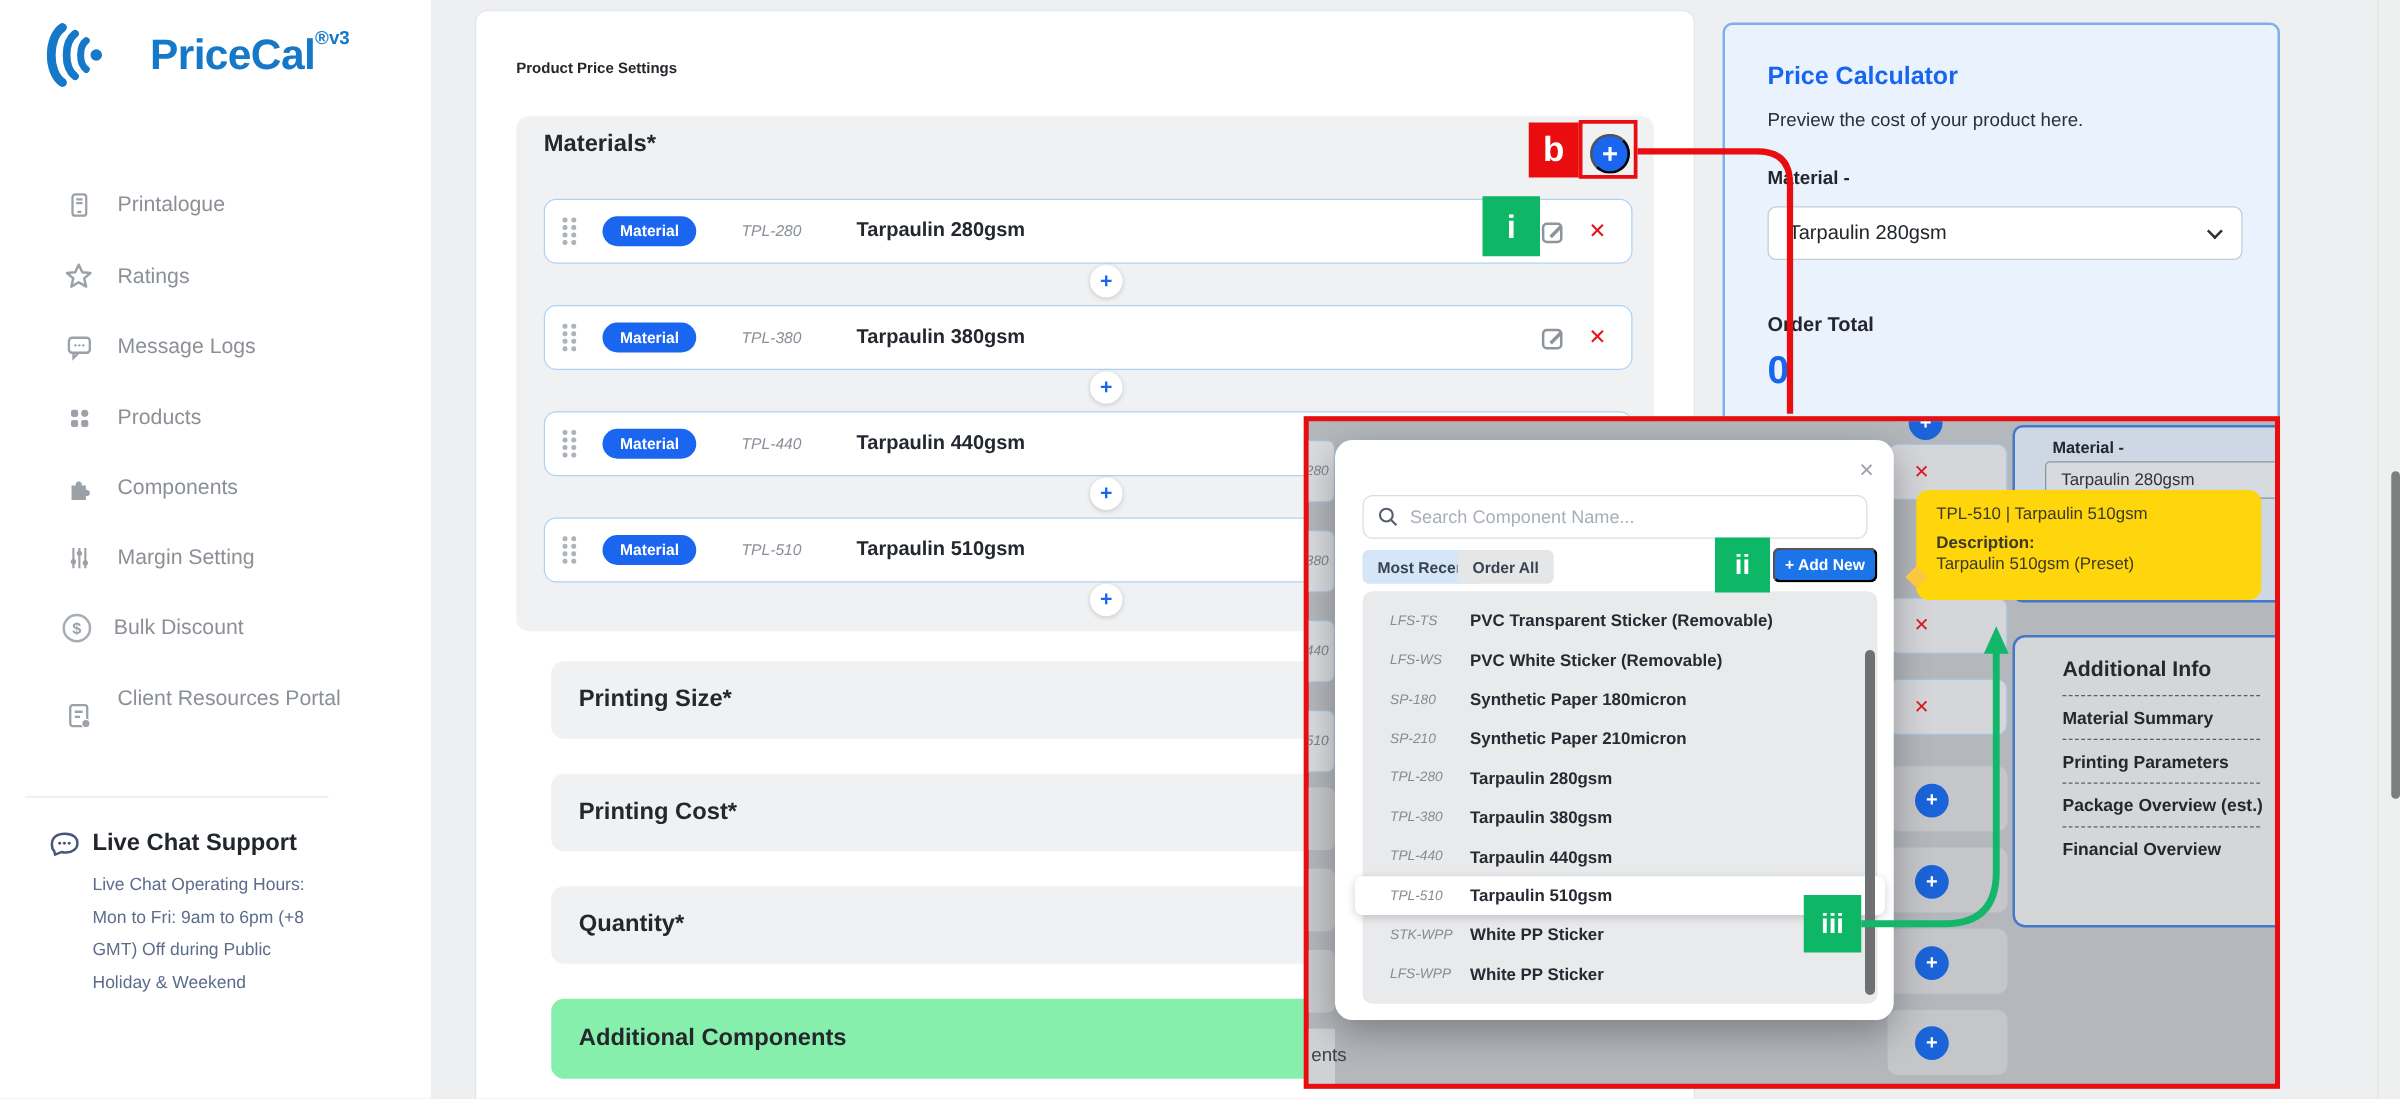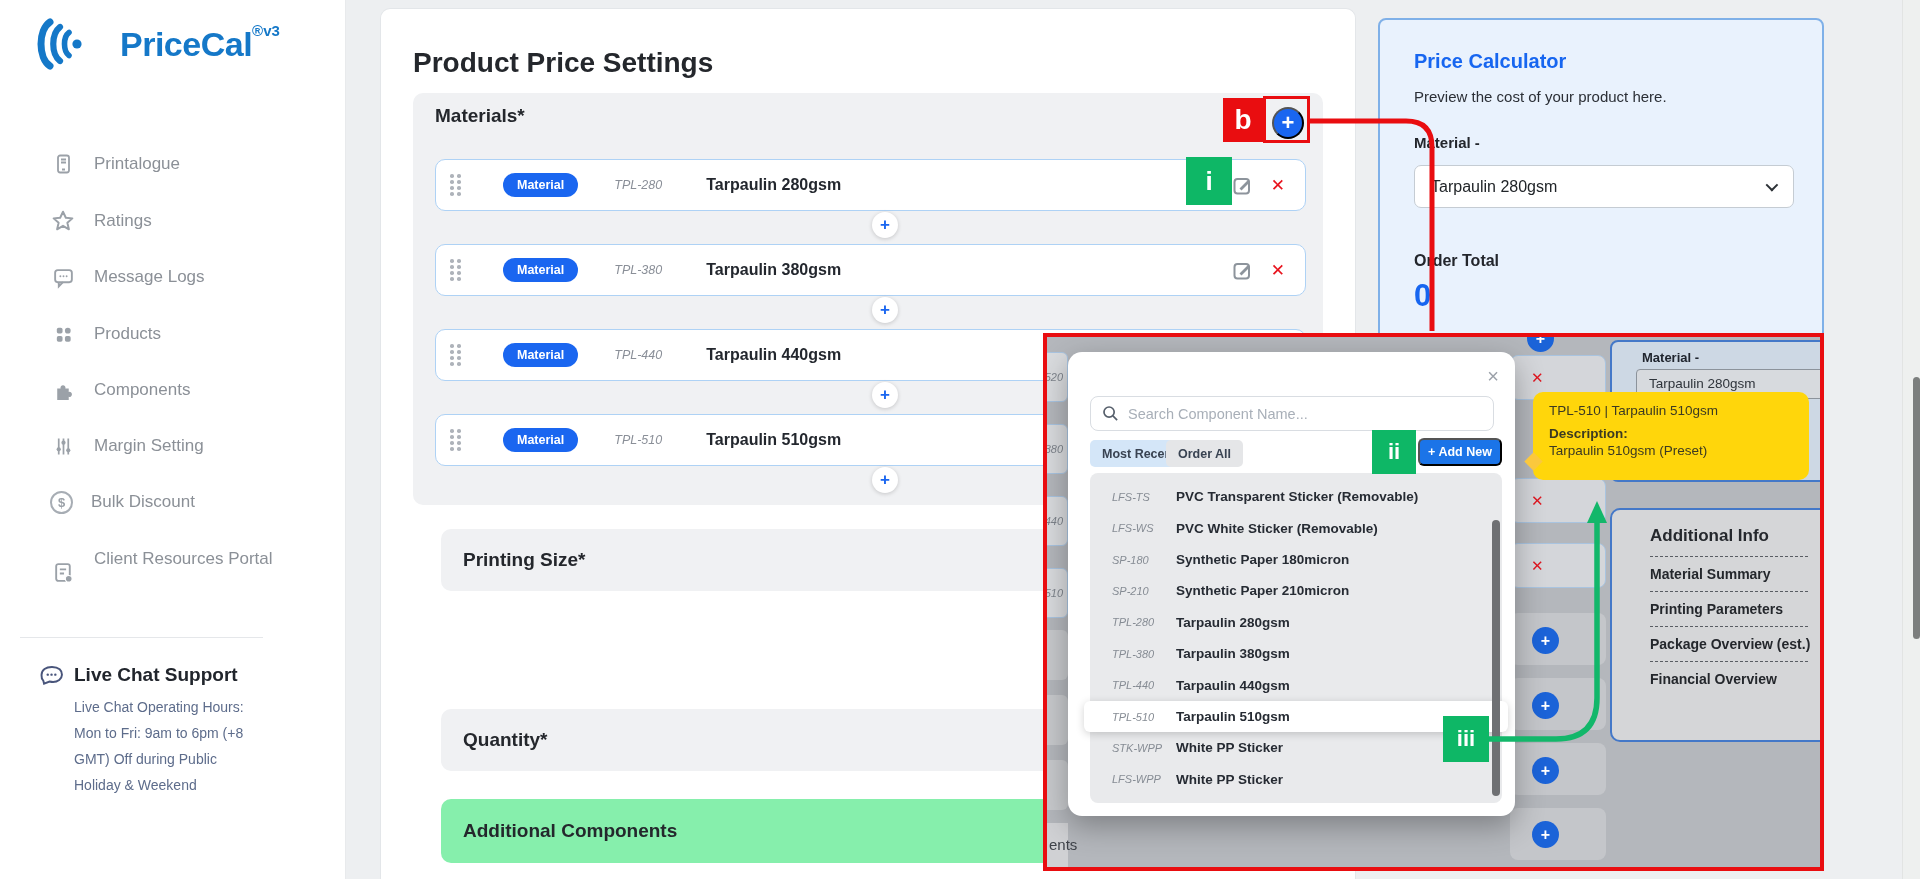--- a/index.html
+++ b/index.html
@@ -15,28 +15,28 @@
   .sb-item { position:absolute; left:50px; display:flex; align-items:center; gap:18px; width:270px; cursor:pointer; }
   .sb-item .lbl { font-size:17px; color:#8b9097; line-height:24px; }
   .sb-ico { width:26px; height:26px; display:flex; align-items:center; justify-content:center; flex:0 0 26px; }
   .sb-divider { position:absolute; left:20px; top:637px; width:243px; border-top:1px solid #e5e7ea; }
   .lc-head { position:absolute; left:38px; top:662px; display:flex; align-items:center; gap:10px; }
   .lc-title { font-size:19px; font-weight:700; color:#21252c; }
   .lc-body { position:absolute; left:74px; top:694px; width:245px; font-size:14px; line-height:26px; color:#5d6c8b; }
 
   
   .card { position:absolute; left:380px; top:8px; width:976px; height:871px; background:#ffffff; border:1px solid #e3e6e9; border-bottom:none; border-radius:10px 10px 0 0; z-index:1; }
-  .card-title { position:absolute; left:32px; top:38px; font-size:28px; font-weight:700; color:#24272c; }
+  .card-title { position:absolute; left:32px; top:38px; font-size:12px; font-weight:700; color:#24272c; }
   .mat-block { position:absolute; left:32px; top:84px; width:910px; height:412px; background:#f0f1f3; border-radius:10px; }
   .mat-head { position:absolute; left:22px; top:12px; font-size:19px; font-weight:700; color:#24272c; }
   .add-main { position:absolute; left:859px; top:14px; width:32px; height:32px; border-radius:50%; background:#1a66f0; color:#fff; font-size:22px; font-weight:700; display:flex; align-items:center; justify-content:center; line-height:1; cursor:pointer; }
   .mrow { position:absolute; left:22px; width:871px; height:52px; background:#ffffff; border:1px solid #aed2f5; border-radius:10px; display:flex; align-items:center; }
   .dots { margin-left:14px; width:12px; display:grid; grid-template-columns:1fr 1fr; gap:2.5px; }
   .dots i { width:3.5px; height:3.5px; border-radius:50%; background:#aeb3ba; }
-  .pill { margin-left:41px; background:#1a66f0; color:#fff; font-size:12.5px; font-weight:600; padding:5px 14px; border-radius:14px; }
+  .pill { margin-left:20px; background:#1a66f0; color:#fff; font-size:12.5px; font-weight:600; padding:5px 14px; border-radius:14px; }
   .mcode { margin-left:36px; width:92px; font-size:12.5px; font-style:italic; color:#8a8f98; }
   .mname { font-size:16px; font-weight:700; color:#23272e; }
   .edit-ic { margin-left:auto; cursor:pointer; display:flex; }
   .row-x { margin:0 20px 0 18px; color:#e8131d; font-weight:700; font-size:17px; cursor:pointer; }
   .plusmini { position:absolute; left:459px; width:26px; height:26px; border-radius:50%; background:#fff; box-shadow:0 1px 4px rgba(0,0,0,.18); color:#1a66f0; font-size:17px; font-weight:700; display:flex; align-items:center; justify-content:center; cursor:pointer; z-index:3; }
   .secblock { position:absolute; left:32px; width:910px; height:62px; background:#f0f1f3; border-radius:10px; display:flex; align-items:center;margin-left:28px; }
   .secblock span { margin-left:22px; font-size:19px; font-weight:700; color:#24272c; }
 
   
   .calc { position:absolute; left:1378px; top:18px; width:446px; height:460px; background:#e9f2fd; border:2px solid #7fb0e8; border-radius:8px; z-index:1; }
@@ -330,20 +330,23 @@
         <span class="row-x">✕</span>
       </div>
       <div class="plusmini" style="top:374px">
           <span>+</span>
         </div>
     </div>
 
     <div class="secblock" style="top:520px">
         <span>Printing Size*</span>
       </div>
+    <div class="secblock" style="top:610px">
+        <span>Printing Cost*</span>
+      </div>
     <div class="secblock" style="top:700px">
         <span>Quantity*</span>
       </div>
     <div class="secblock" style="top:790px;height:64px;background:#86efac">
         <span>Additional Components</span>
       </div>
   </section>
 
   <aside class="calc">
     <div class="calc-title">Price Calculator</div>
@@ -357,21 +360,21 @@
     <div class="calc-otv">0</div>
   </aside>
 
   <div class="ann red" style="left:1223px;top:98px;width:40px;height:44px;font-size:28px">b</div>
   <div class="b-outline"></div>
   <div class="ann green" style="left:1186px;top:157px;width:46px;height:48px;font-size:26px">i</div>
 
   <div class="overlay">
 
     <div class="frag-row" style="top:15px">
-        <span>520</span>
+        <span>280</span>
       </div>
     <div class="frag-row" style="top:87px">
         <span>380</span>
       </div>
     <div class="frag-row" style="top:159px">
         <span>440</span>
       </div>
     <div class="frag-row" style="top:231px">
         <span>510</span>
       </div>

